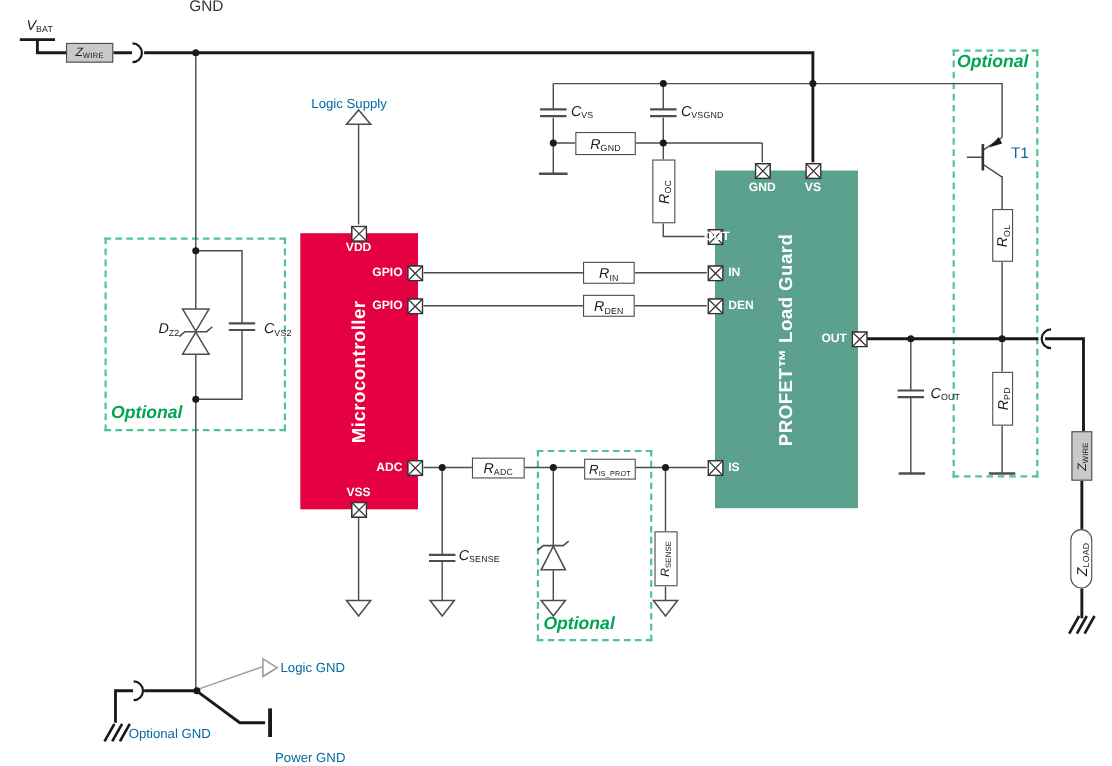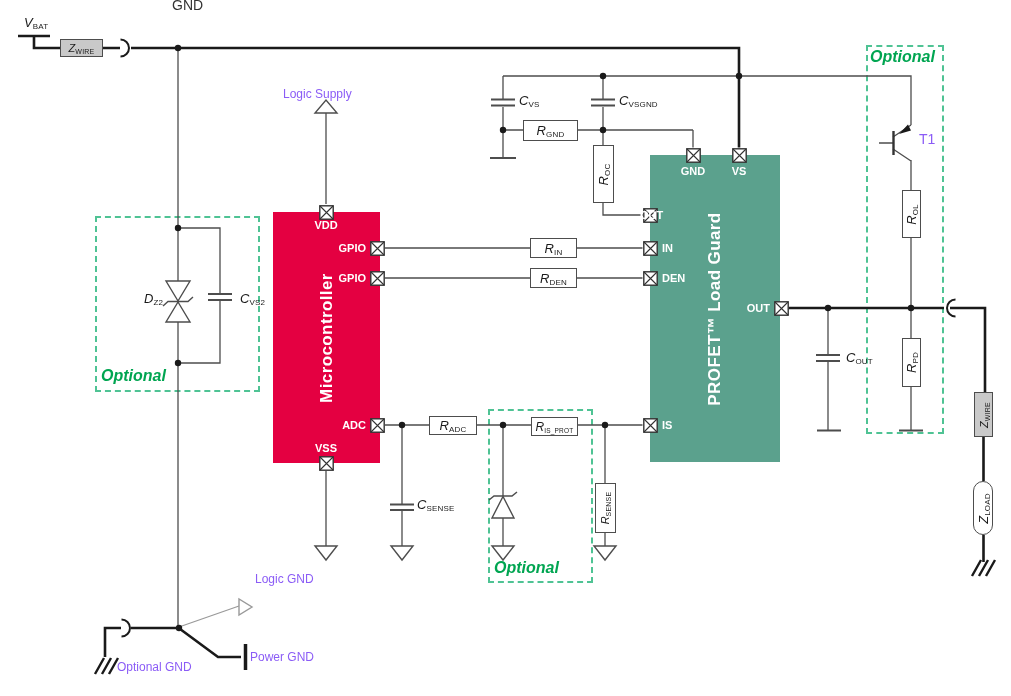--- a/index.html
+++ b/index.html
@@ -21,21 +21,21 @@
   .pinlbl.r{text-align:right}
   .rbox{position:absolute;background:#fff;border:1.3px solid #4d4d4d;display:flex;
         align-items:center;justify-content:center;z-index:3;box-sizing:border-box}
   .rbox.gray{background:var(--c-component_gray,#c9c9c9)}
   .rbox.round{border-radius:10px}
   .clabel{display:inline-flex;align-items:baseline;white-space:nowrap;color:#1a1a1a}
   .clabel .cm{font-style:italic;font-size:13px}
   .clabel .cs{font-size:8px;position:relative;top:2px;letter-spacing:.2px}
   .vert{transform:rotate(-90deg)}
   .free{position:absolute;z-index:3}
-  .txt{position:absolute;font-size:12px;color:#8b5cf6;white-space:nowrap;z-index:3}
+  .txt{position:absolute;font-size:12px;color:#0369a1;white-space:nowrap;z-index:3}
   .txt.big{font-size:14px;color:#333}
 </style>
 </head>
 <body>
 
 <div id="canvas">
 
   <div class="optbox" style="left:95px;top:216px;width:165px;height:176px"></div>
   <div class="optbox" style="left:488px;top:409px;width:105px;height:174px"></div>
   <div class="optbox" style="left:866px;top:45px;width:78px;height:389px"></div>
@@ -306,17 +306,17 @@
       <span class="cs">Z2</span>
     </div>
   <div class="free clabel" style="left:240px;top:291px">
       <span class="cm">C</span>
       <span class="cs">VS2</span>
     </div>
   <div class="txt" style="left:919px;top:131px;font-size:14px">T1</div>
 
   <div class="txt big" style="left:172px;top:-3px">GND</div>
   <div class="txt" style="left:283px;top:87px">Logic Supply</div>
-  <div class="txt" style="left:255px;top:572px">Logic GND</div>
-  <div class="txt" style="left:250px;top:650px">Power GND</div>
+  <div class="txt" style="left:255px;top:600px">Logic GND</div>
+  <div class="txt" style="left:250px;top:682px">Power GND</div>
   <div class="txt" style="left:117px;top:660px">Optional GND</div>
 
 </div>
 
 </body></html>

